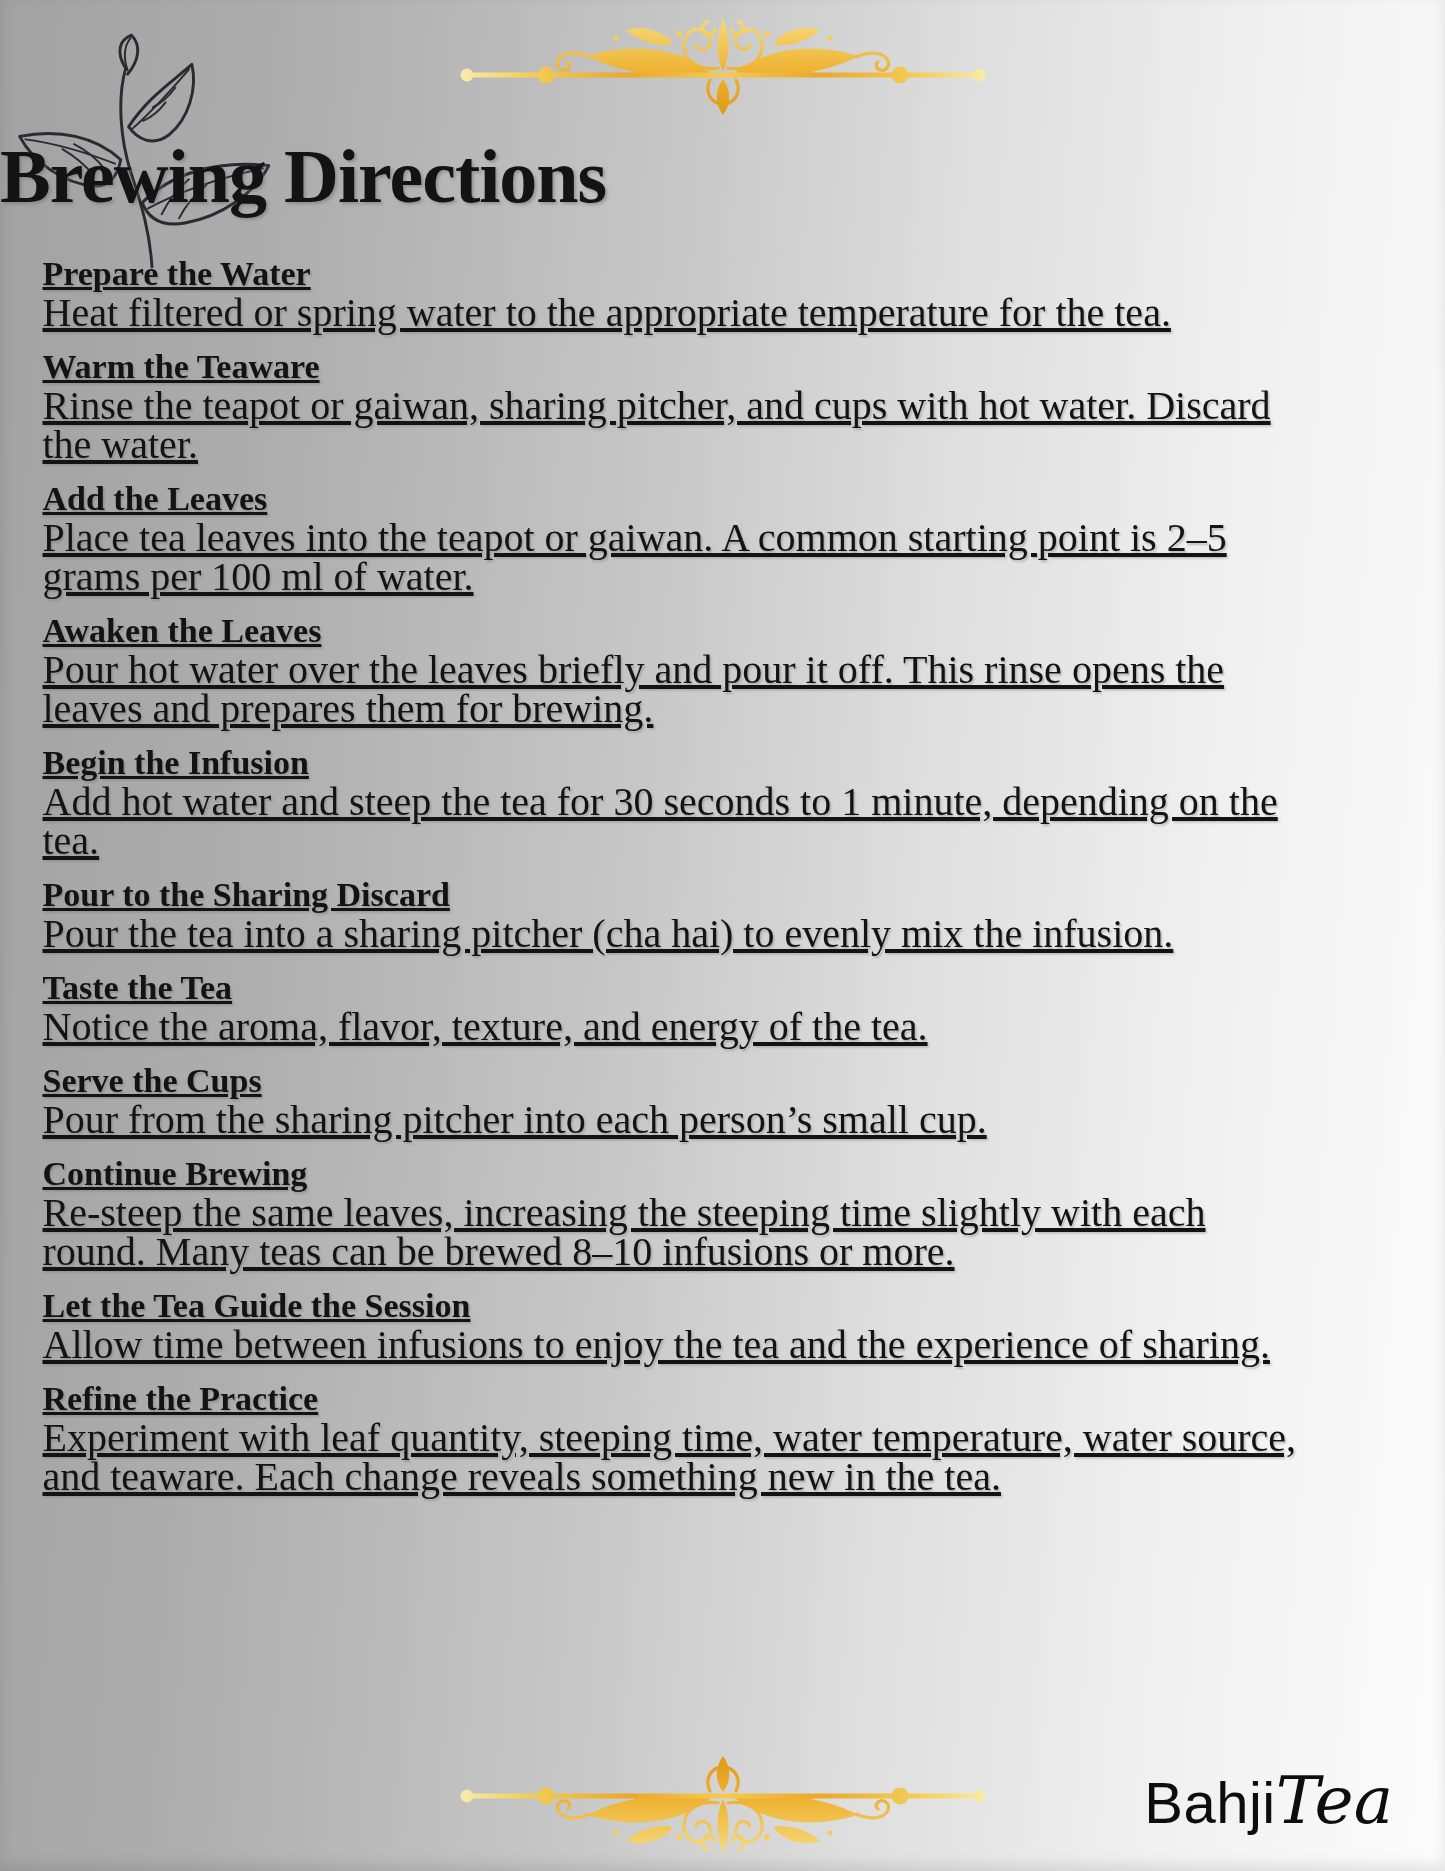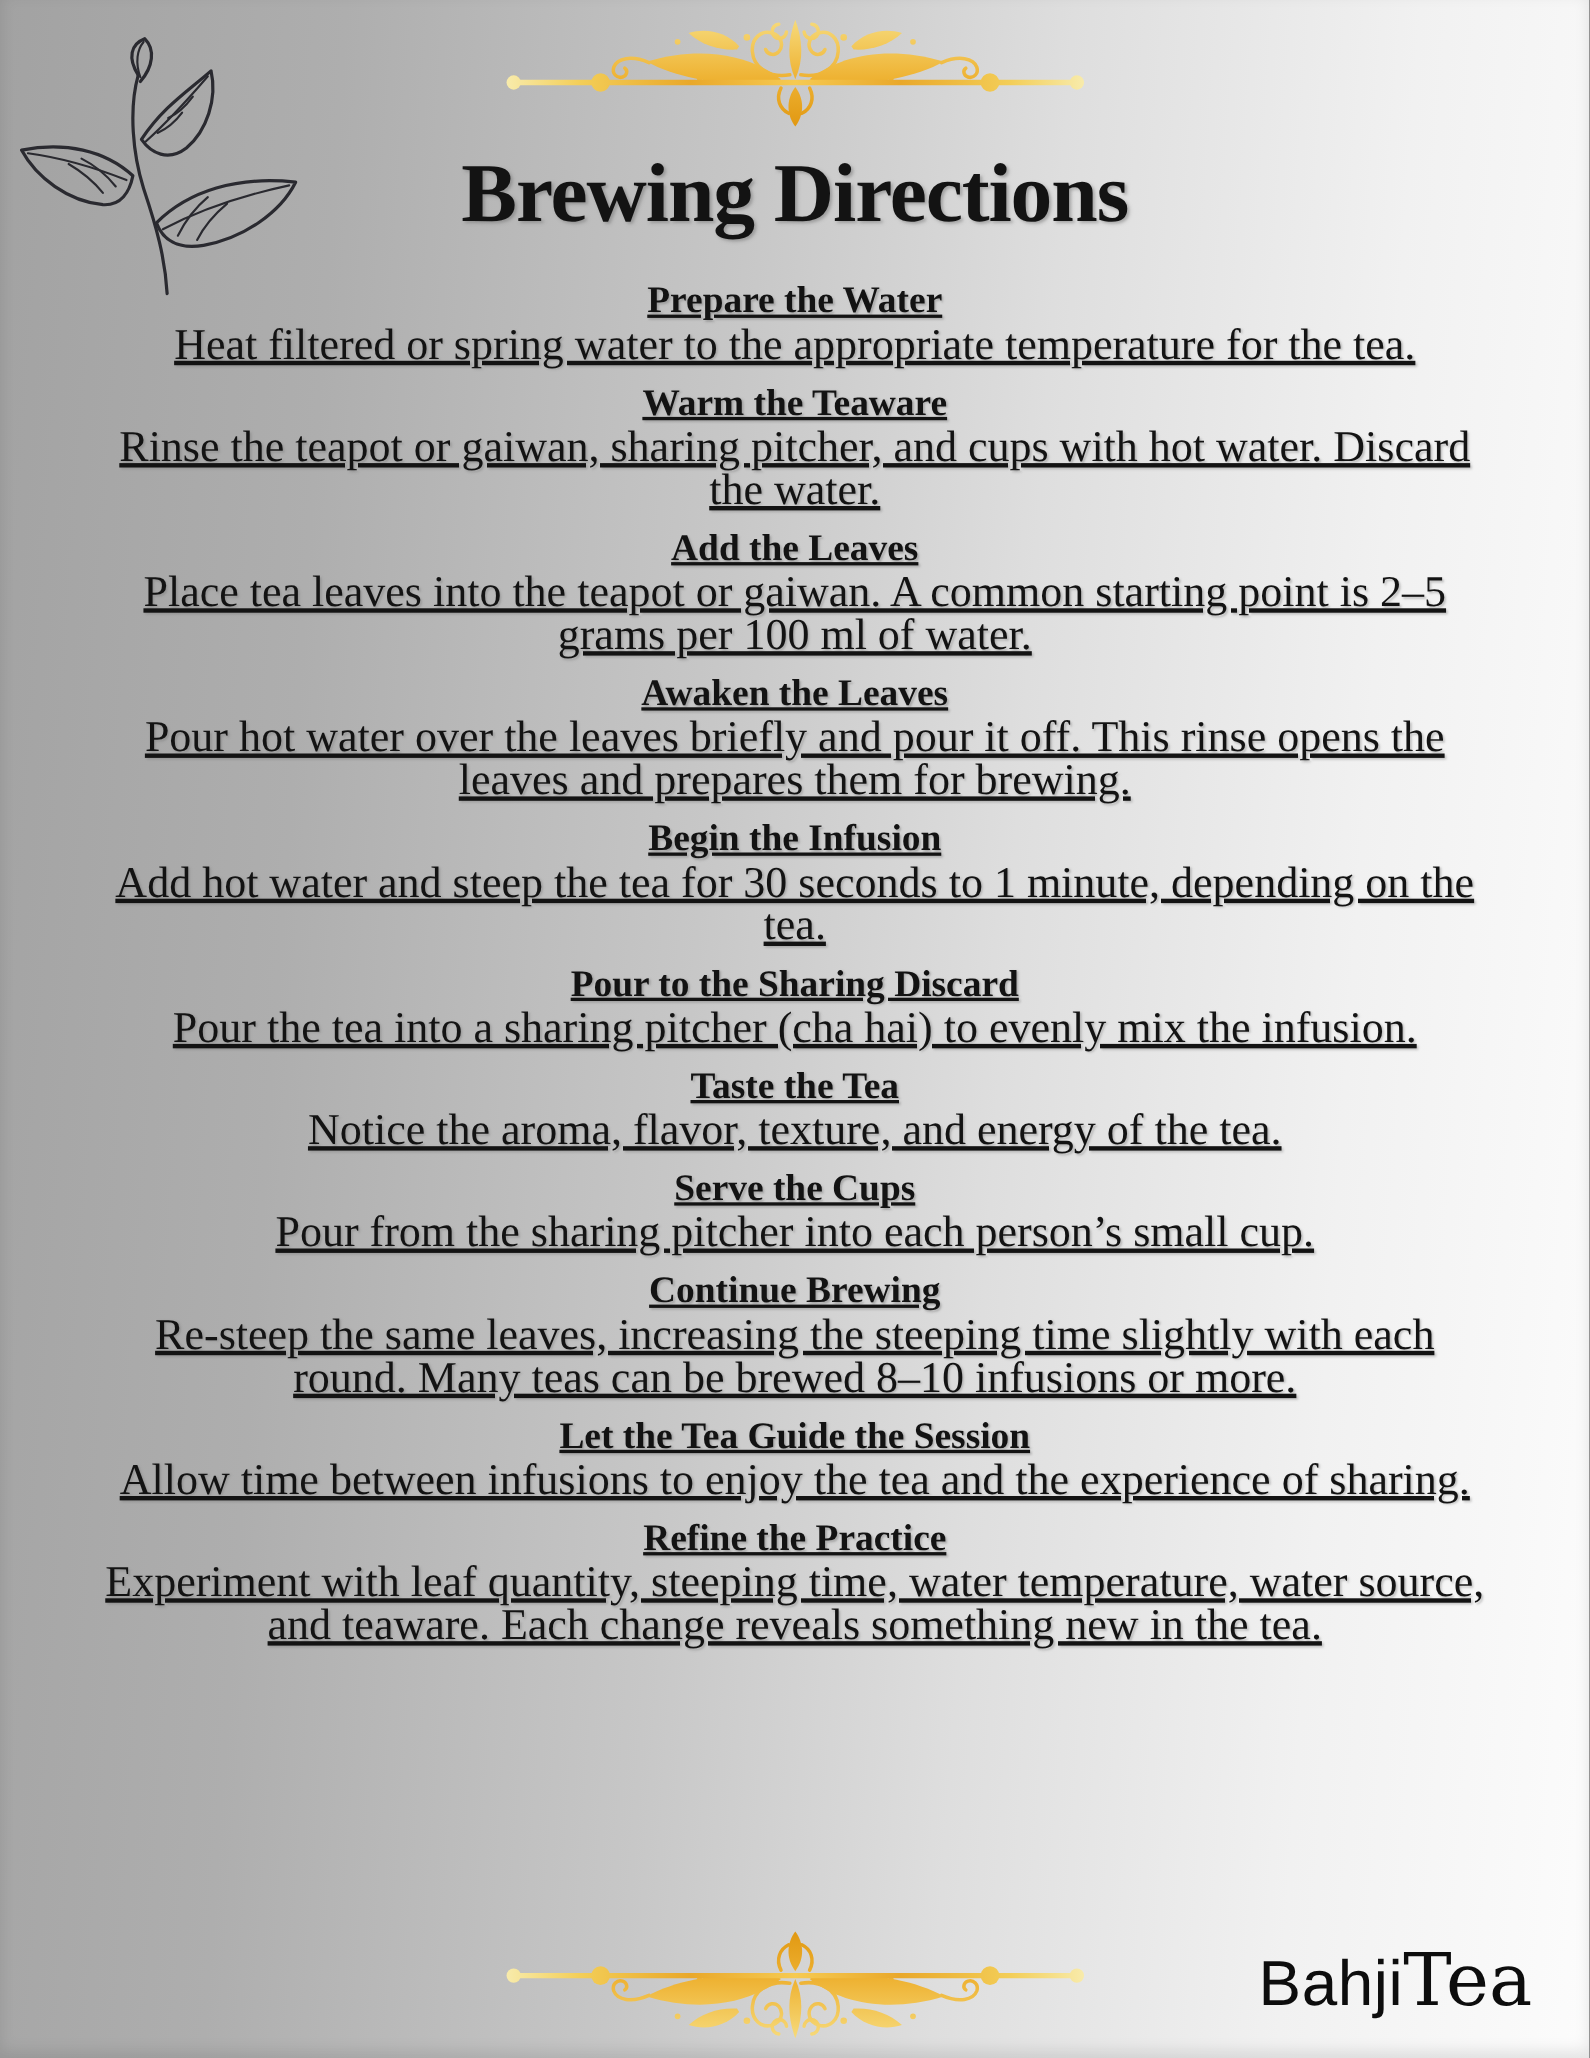--- a/index.html
+++ b/index.html
@@ -10,21 +10,21 @@
     overflow:hidden;
     background:linear-gradient(94deg,#a2a2a2 0%,#aeaeae 20%,#c7c7c7 44%,#dedede 62%,#f1f1f1 82%,#fcfcfc 100%);
     box-shadow:inset 0 -6px 14px rgba(0,0,0,.10);
     font-family:"Liberation Serif", serif;
     color:#131313;
   }
   .flourish{position:absolute;left:50%;transform:translateX(-50%);width:530px;height:105px;}
   .flourish.top{top:14px;}
   .flourish.bottom{top:1752px;transform:translateX(-50%) scaleY(-1);}
   .leaf-art{position:absolute;left:4px;top:32px;width:292px;height:240px;}
-  .content{position:absolute;inset:0;text-align:center;border-radius:24px;}
+  .content{position:absolute;inset:0;text-align:left;border-radius:24px;}
   .title{
     margin:134px 0 0 0;
     font-size:76px;line-height:84px;font-weight:bold;
     letter-spacing:-1px;
     text-shadow:2px 2px 3px rgba(110,110,110,.5);
   }
   .sections{margin:36px auto 0 auto;width:1360px;text-decoration:underline;}
   .section{margin:0 0 15px 0;}
   .section h2{
     margin:0;font-size:34px;line-height:39px;font-weight:bold;
@@ -39,21 +39,21 @@
     position:absolute;right:52px;top:1762px;
     display:flex;align-items:baseline;
     color:#0d0d0d;
   }
   .brand .brand-name{
     font-family:"Liberation Sans", sans-serif;
     font-size:58px;font-weight:400;letter-spacing:0.5px;
   }
   .brand .brand-word{
     font-family:"DejaVu Serif", serif;
-    font-weight:500;font-size:66px;
+    font-style:italic;font-weight:500;font-size:66px;
   }
   .gold-stroke{fill:none;stroke:url(#gv);stroke-width:3.2;stroke-linecap:round;}
   .leaf-stroke{fill:none;stroke:#2a2a30;stroke-width:3;stroke-linecap:round;stroke-linejoin:round;}
   .leaf-vein{fill:none;stroke:#2a2a30;stroke-width:2;stroke-linecap:round;}
 </style>
 </head>
 <body>
 
 <div class="page">
 

